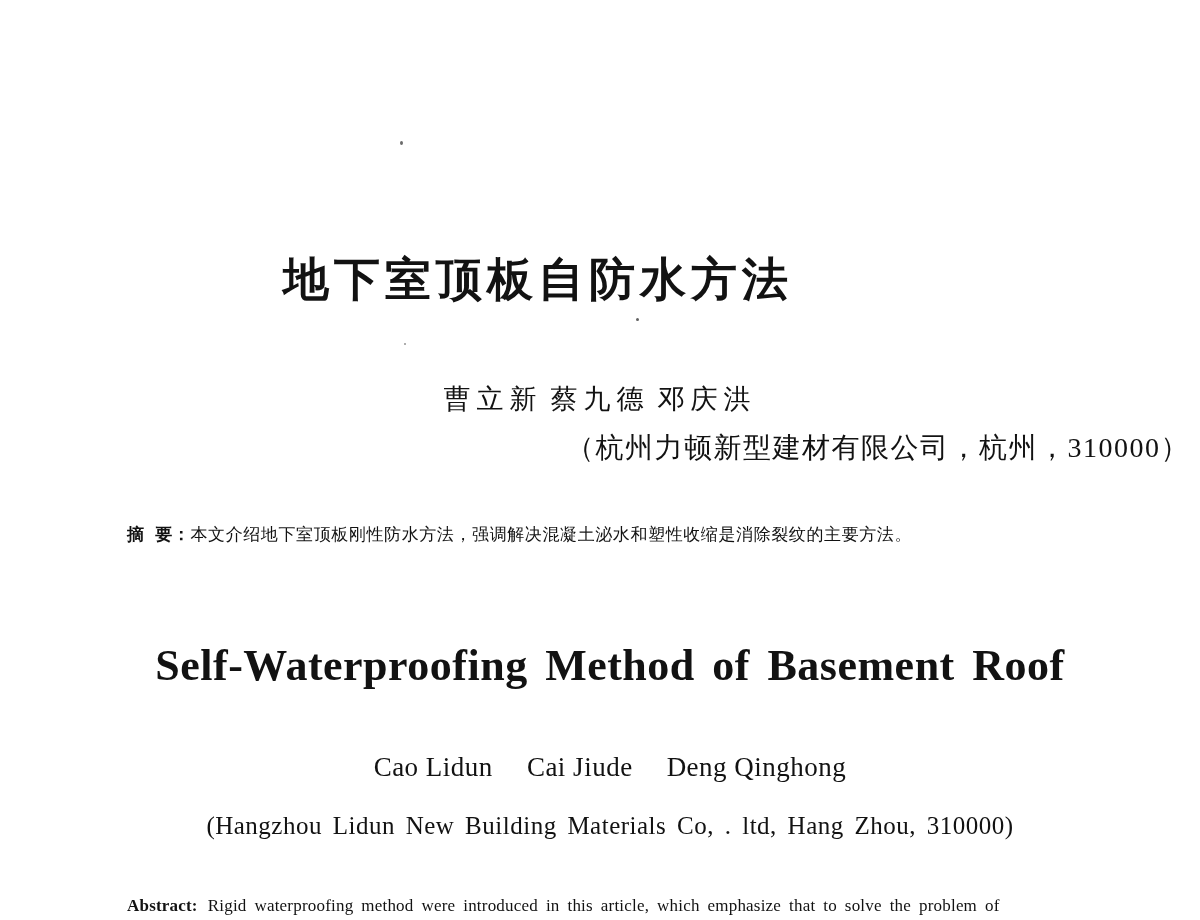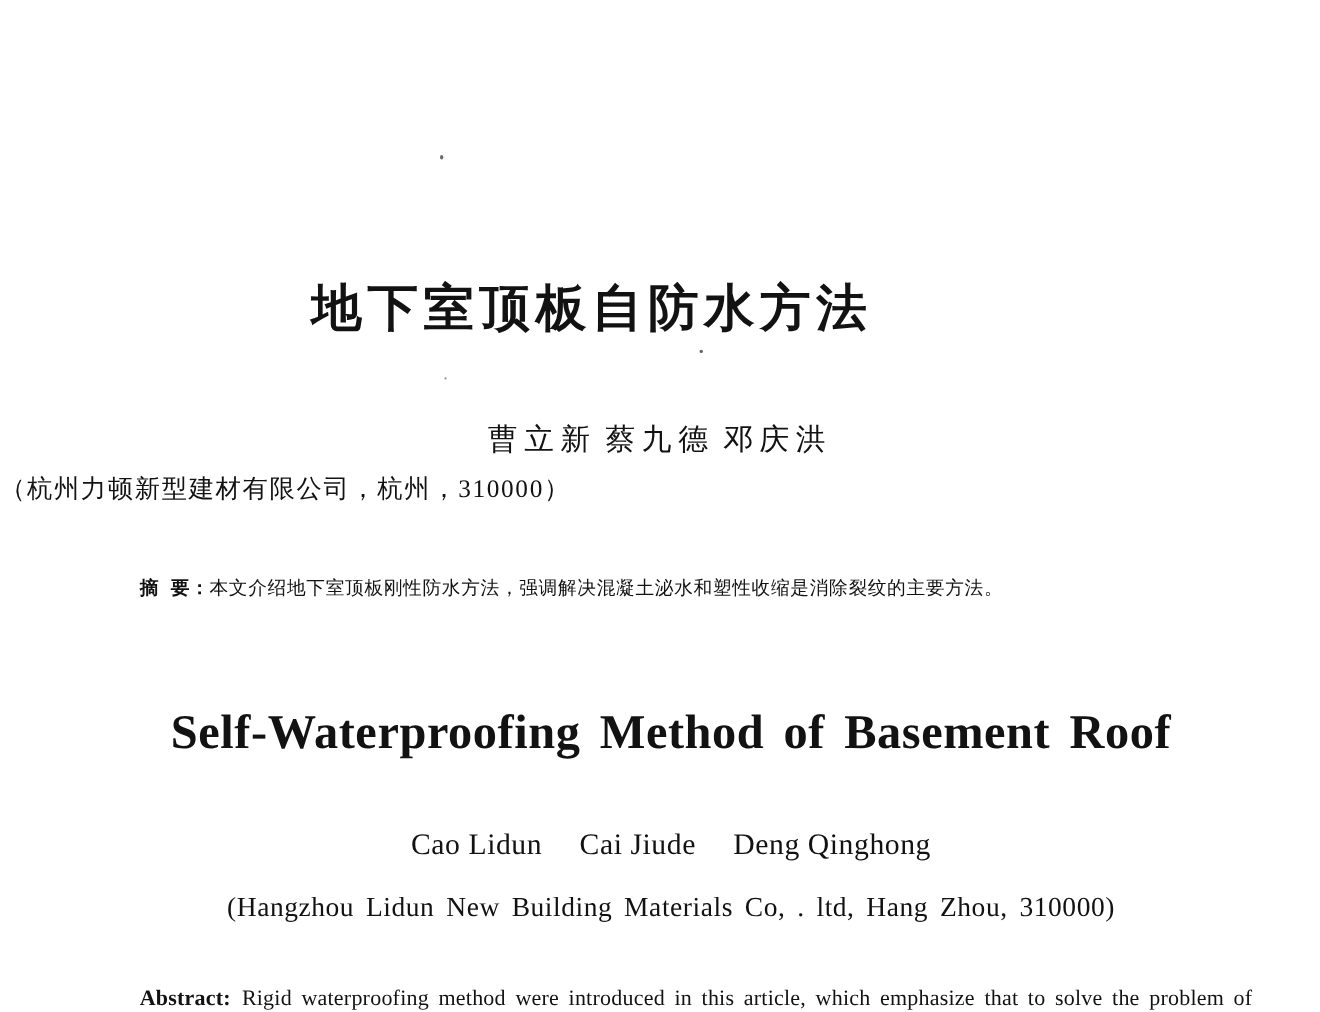--- a/index.html
+++ b/index.html
@@ -39,23 +39,23 @@
     gap: 8px;
     font-family: "Liberation Serif", "DejaVu Serif", serif;
     font-size: 27px;
     letter-spacing: 6px;
     white-space: nowrap;
   }
   .cn-affiliation {
     top: 429px;
     left: 0;
     width: 1190px;
-    text-align: left;
+    text-align: right;
     font-family: "Liberation Serif", "DejaVu Serif", serif;
-    font-size: 23px;
+    font-size: 28px;
     letter-spacing: 1.5px;
     white-space: nowrap;
   }
   .cn-abstract {
     top: 523px;
     left: 127px;
     font-size: 17px;
     white-space: nowrap;
     letter-spacing: 0.6px;
   }
@@ -114,21 +114,21 @@
     font-family: "Liberation Serif", "DejaVu Serif", serif;
     font-size: 25px;
     word-spacing: 4px;
     letter-spacing: 0.5px;
     white-space: nowrap;
   }
   .en-abstract {
     top: 895px;
     left: 127px;
     font-family: "Liberation Serif", "DejaVu Serif", serif;
-    font-size: 20px;
+    font-size: 17px;
     word-spacing: 3.5px;
     letter-spacing: 0.2px;
     white-space: nowrap;
     line-height: 1.3;
   }
   .en-abstract .lbl {
     font-weight: 700;
     margin-right: 10px;
   }
 

